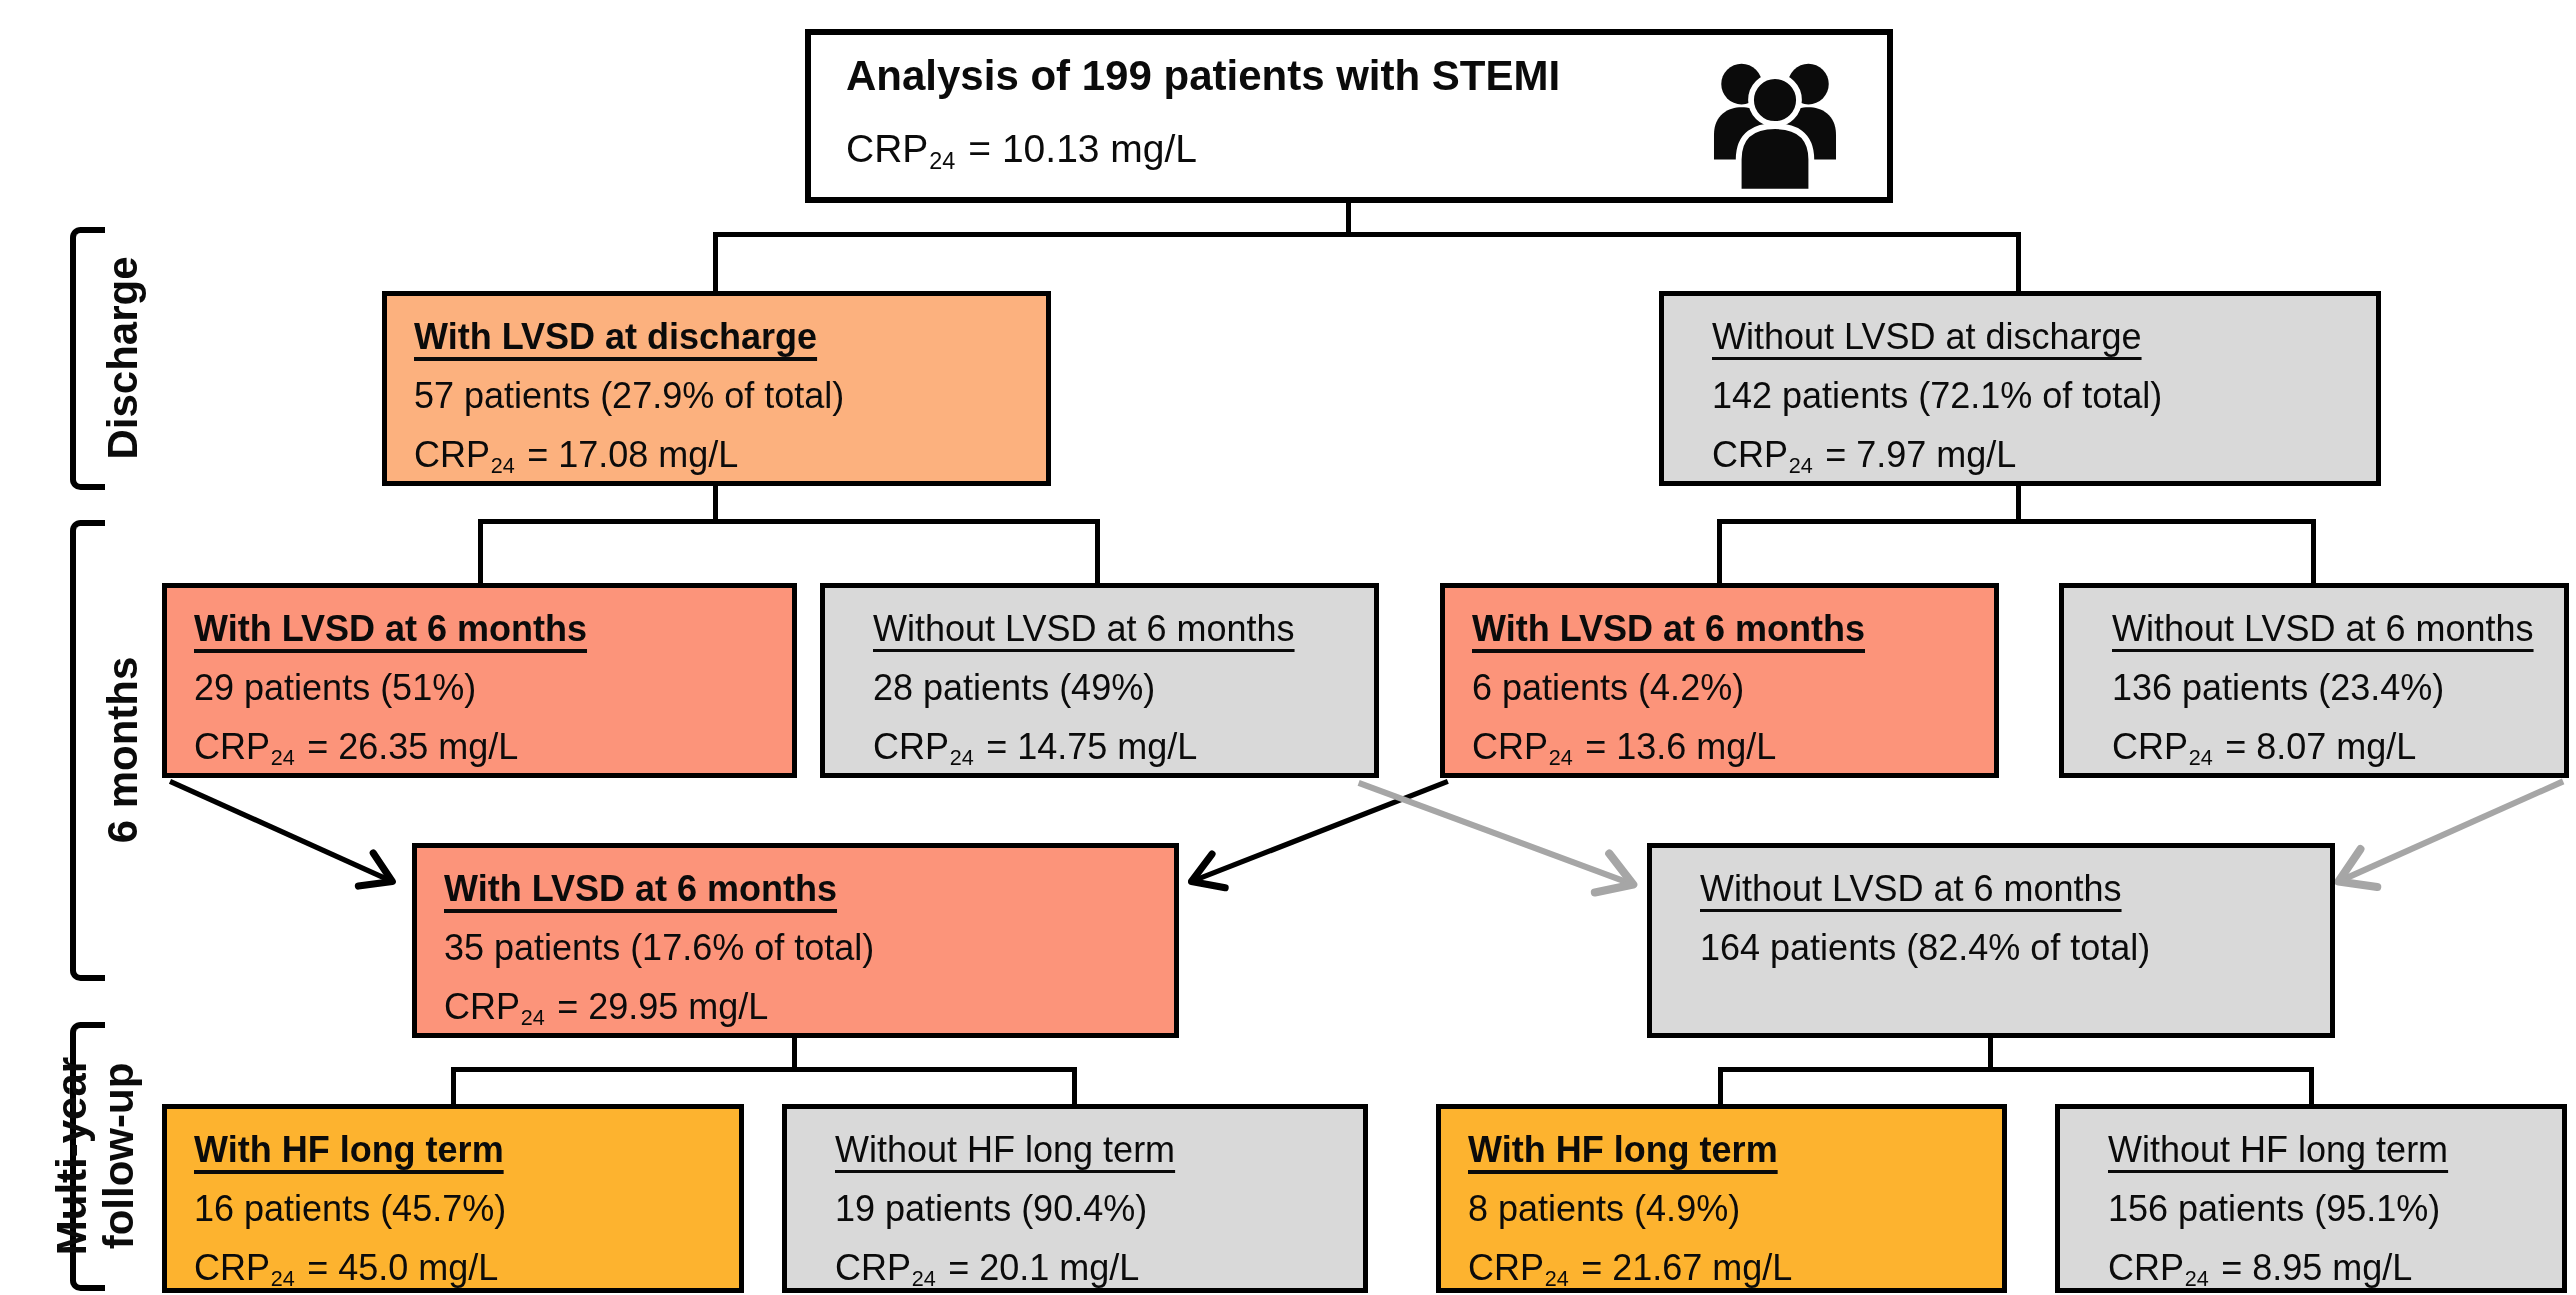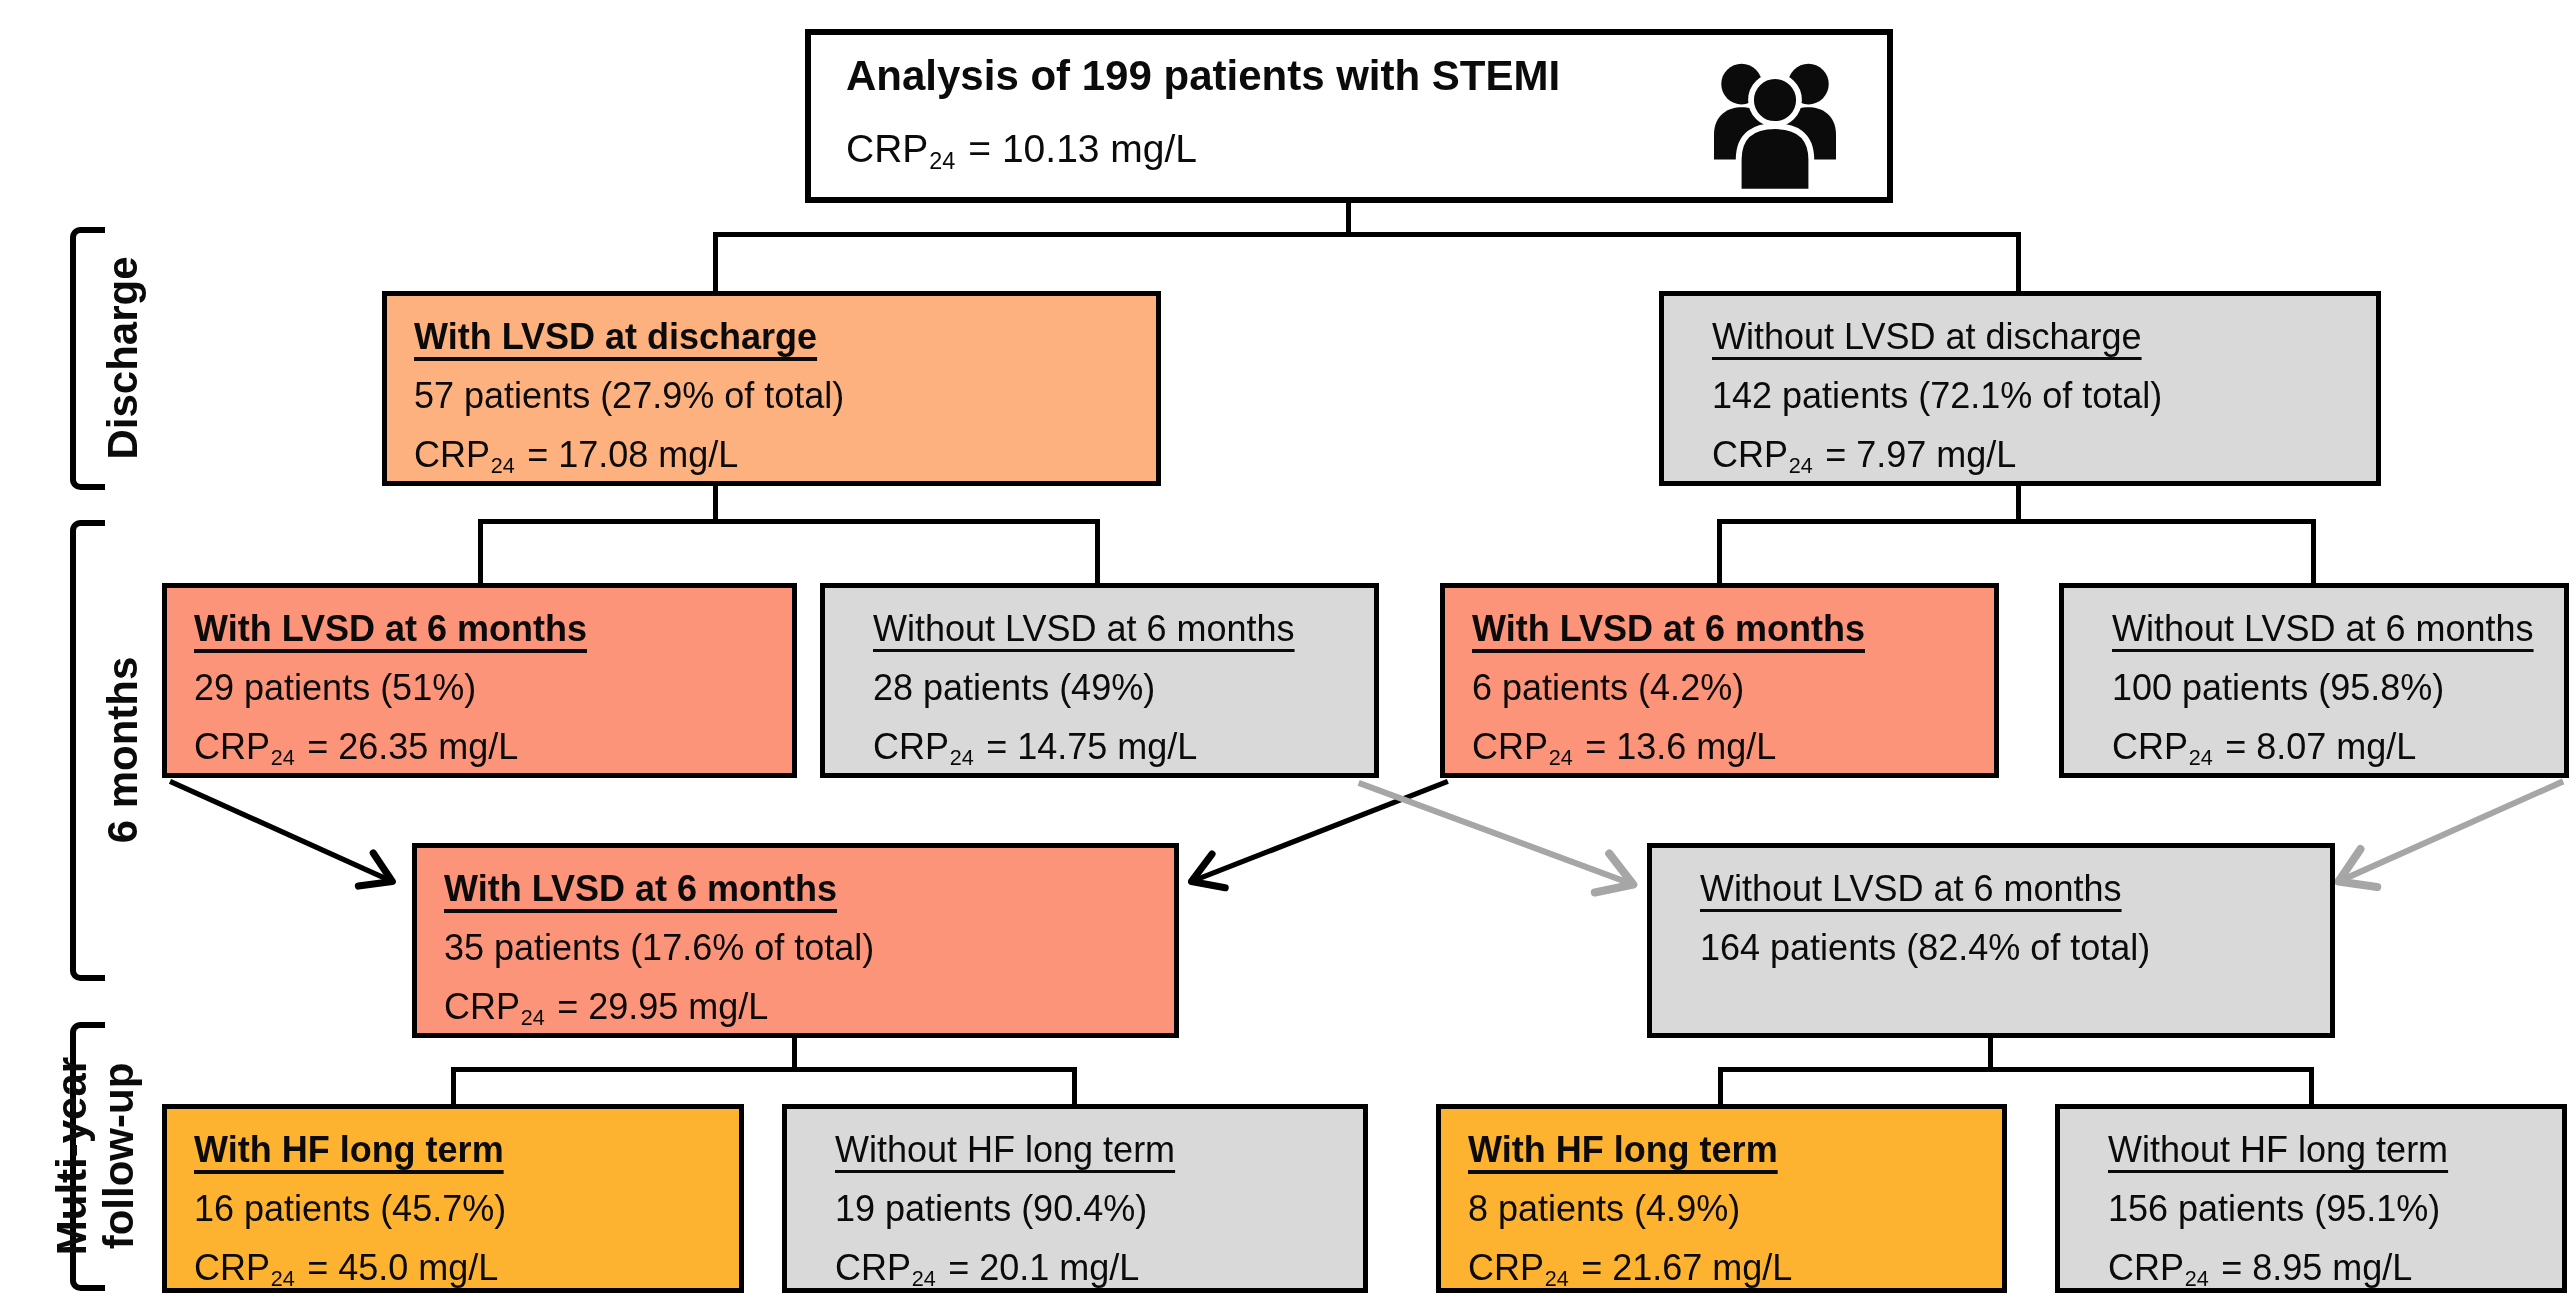--- a/index.html
+++ b/index.html
@@ -17,21 +17,21 @@
   .peach  { background:var(--peach,#FCB17E); }
   .salmon { background:var(--salmon,#FC947A); }
   .amber  { background:var(--amber,#FDB32F); }
   .gray   { background:var(--gray,#D9D9D9);padding-left:48px; }
 
   #nRoot { left:805px; top:29px;  width:1088px; height:174px; border-width:6px; padding:4px 0 0 35px; }
   #nRoot .rline1 { font-size:42px; line-height:74px; font-weight:700; white-space:nowrap; }
   #nRoot .rline2 { font-size:39px; line-height:71px; white-space:nowrap; }
   #nRoot .icon { position:absolute; right:32px; top:19.6px; width:160px; height:138px; }
 
-  #nA  { left:382px;  top:291px;  width:779px;  height:195px; }
+  #nA  { left:382px;  top:291px;  width:669px;  height:195px; }
   #nB  { left:1659px; top:291px;  width:722px;  height:195px; }
   #nC  { left:162px;  top:583px;  width:635px;  height:195px; }
   #nD  { left:820px; top:583px;  width:559px;  height:195px; }
   #nE  { left:1440px; top:583px;  width:559px;  height:195px; }
   #nF  { left:2059px; top:583px;  width:510px;  height:195px; }
   #nM1 { left:412px;  top:843px; width:767px; height:195px; }
   #nM2 { left:1647px; top:843px; width:688px;  height:195px; }
   #nG  { left:162px;  top:1104px; width:582px;  height:189px; }
   #nH  { left:782px; top:1104px; width:586px;  height:189px; }
   #nI  { left:1436px; top:1104px; width:571px;  height:189px; }
@@ -146,21 +146,21 @@
     <div class="line">28 patients (49%)</div>
     <div class="line"><span>CRP</span><span class="sub">24</span><span> = 14.75 mg/L</span></div>
   </div>
   <div class="node salmon" id="nE">
     <div class="line"><span class="u b">With LVSD at 6 months</span></div>
     <div class="line">6 patients (4.2%)</div>
     <div class="line"><span>CRP</span><span class="sub">24</span><span> = 13.6 mg/L</span></div>
   </div>
   <div class="node gray" id="nF">
     <div class="line"><span class="u">Without LVSD at 6 months</span></div>
-    <div class="line">100 patients (95.8%)</div>
+    <div class="line">136 patients (23.4%)</div>
     <div class="line"><span>CRP</span><span class="sub">24</span><span> = 8.07 mg/L</span></div>
   </div>
 
   <div class="node salmon" id="nM1">
     <div class="line"><span class="u b">With LVSD at 6 months</span></div>
     <div class="line">35 patients (17.6% of total)</div>
     <div class="line"><span>CRP</span><span class="sub">24</span><span> = 29.95 mg/L</span></div>
   </div>
   <div class="node gray" id="nM2">
     <div class="line"><span class="u">Without LVSD at 6 months</span></div>

